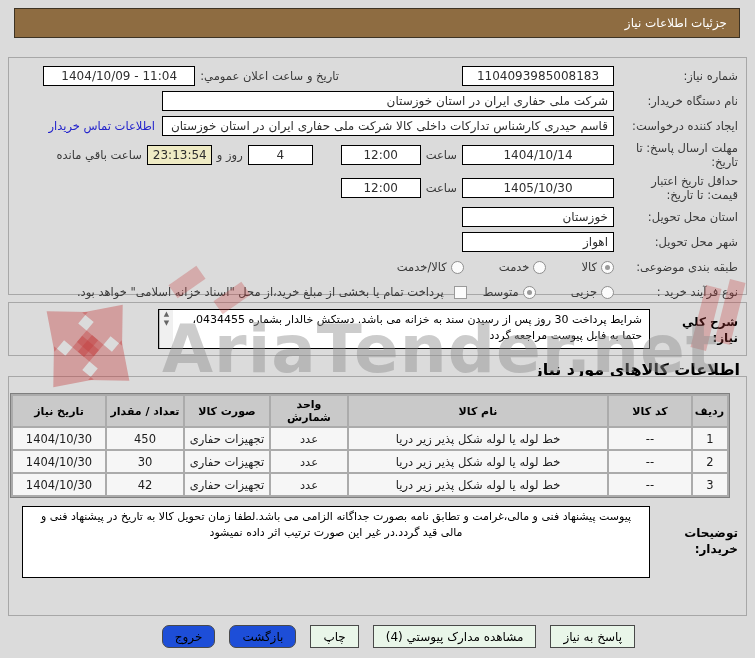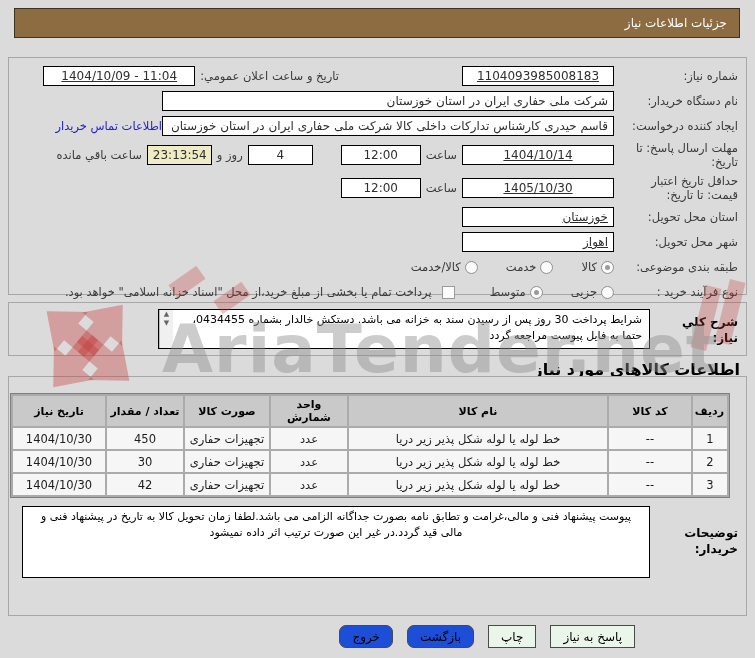--- a/index.html
+++ b/index.html
@@ -28,40 +28,40 @@
   .frow { display:flex; align-items:center; margin-bottom:3px; min-height:22px; }
   .lbl { width:124px; color:#3a3a3a; font-size:11.5px; line-height:1.25; padding-left:6px; }
   .lbl.nw { white-space:nowrap; }
   .blbl { font-weight:bold; color:#000; font-size:12px; width:88px; line-height:1.3; padding-left:4px; }
   .tb {
     background:#fff; border:1px solid #000; height:20px;
     font-size:12px; line-height:18px; padding:0 5px;
     overflow:hidden; white-space:nowrap;
   }
   .tb.center { text-align:center; direction:ltr; }
-  .w152 { width:152px;text-decoration:underline; }
+  .w152 { width:152px; }
   .w452 { width:452px; }
   .w80 { width:80px; }
   .w65 { width:65px; }
   .yellow { background:#EFEBC4; }
   .sm-lbl { font-size:11.5px; color:#3a3a3a; margin:0 5px; white-space:nowrap; }
-  .link { color:#2222CC; font-size:11.5px; white-space:nowrap; cursor:pointer; }
+  .link { color:#2222CC; font-size:11.5px; margin-right:7px; white-space:nowrap; cursor:pointer; }
   .radio {
     display:inline-block; width:13px; height:13px; border-radius:50%;
     border:1px solid #8f8f8f; background:#fbfbfb; margin-left:4px; position:relative; flex:none;
   }
   .radio.checked::after {
     content:""; position:absolute; left:3px; top:3px; width:5px; height:5px;
     border-radius:50%; background:#9a9a9a;
   }
   .checkbox {
     display:inline-block; width:13px; height:13px;
     border:1px solid #9a9a9a; background:#fbfbfb; margin-left:5px; flex:none;
   }
-  .opt-lbl { font-size:11.5px; color:#3a3a3a; margin-left:28px; white-space:nowrap; }
+  .opt-lbl { font-size:11.5px; color:#3a3a3a; margin-left:35px; white-space:nowrap; }
   .ta {
     position:relative; background:#fff; border:1px solid #000;
     font-size:11px; line-height:1.45; color:#000; padding:2px 7px 2px 18px;
     overflow:hidden;
   }
   .ta .scrollcol {
     position:absolute; left:0; top:0; bottom:0; width:14px;
     border-left:1px solid #bbb; background:#f0f0f0;
     display:flex; flex-direction:column; align-items:center;
   }
@@ -162,21 +162,21 @@
     <span class="opt-lbl">خدمت</span>
     <span class="radio"></span>
     <span class="opt-lbl">کالا/خدمت</span>
   </div>
 
   <div class="frow">
     <div class="lbl nw">نوع فرآیند خرید :</div>
     <span class="radio"></span>
     <span class="opt-lbl">جزیی</span>
     <span class="radio checked"></span>
-    <span class="opt-lbl" style="margin-left:35px">متوسط</span>
+    <span class="opt-lbl" style="margin-left:16px">متوسط</span>
     <span class="checkbox"></span>
     <span class="sm-lbl">پرداخت تمام یا بخشی از مبلغ خرید،از محل "اسناد خزانه اسلامی" خواهد بود.</span>
   </div>
 </div>
 
 <div class="groupbox" id="gb2">
   <div class="frow" style="align-items:flex-start; margin-bottom:0">
     <div class="blbl" style="padding-top:6px">شرح کلي نیاز:</div>
     <div class="ta" style="width:492px; height:40px">
       <span>شرایط پرداخت 30 روز پس از رسیدن سند به خزانه می باشد. دستکش خالدار بشماره 0434455، حتما به فایل پیوست مراجعه گردد</span>
@@ -247,20 +247,21 @@
   <div class="frow" style="align-items:flex-start; margin-top:8px; margin-bottom:0">
     <div class="blbl" style="padding-top:20px">توضیحات خریدار:</div>
     <div class="ta" style="width:628px; height:72px; text-align:center; padding-left:7px">
       <span>پیوست پیشنهاد فنی و مالی،غرامت و تطابق نامه بصورت جداگانه الزامی می باشد.لطفا زمان تحویل کالا به تاریخ در پیشنهاد فنی و مالی قید گردد.در غیر این صورت ترتیب اثر داده نمیشود</span>
     </div>
   </div>
 </div>
 
 <div class="btnbar">
   <button class="btn green">پاسخ به نیاز</button>
+  <button class="btn green">مشاهده مدارک پیوستي (4)</button>
   <button class="btn green">چاپ</button>
   <button class="btn pink">بازگشت</button>
   <button class="btn pink">خروج</button>
 </div>
 
 <div class="watermark">
   <svg width="755" height="175" viewBox="0 0 755 175" xmlns="http://www.w3.org/2000/svg">
     <g transform="translate(88,90)" fill="#C23B3B" fill-opacity="0.38">
       <g transform="rotate(40)">
           <path d="M -4,-11 L 22,-11 L 22,-26 L 54,0 L 22,26 L 22,11 L -4,11 Z"></path>

